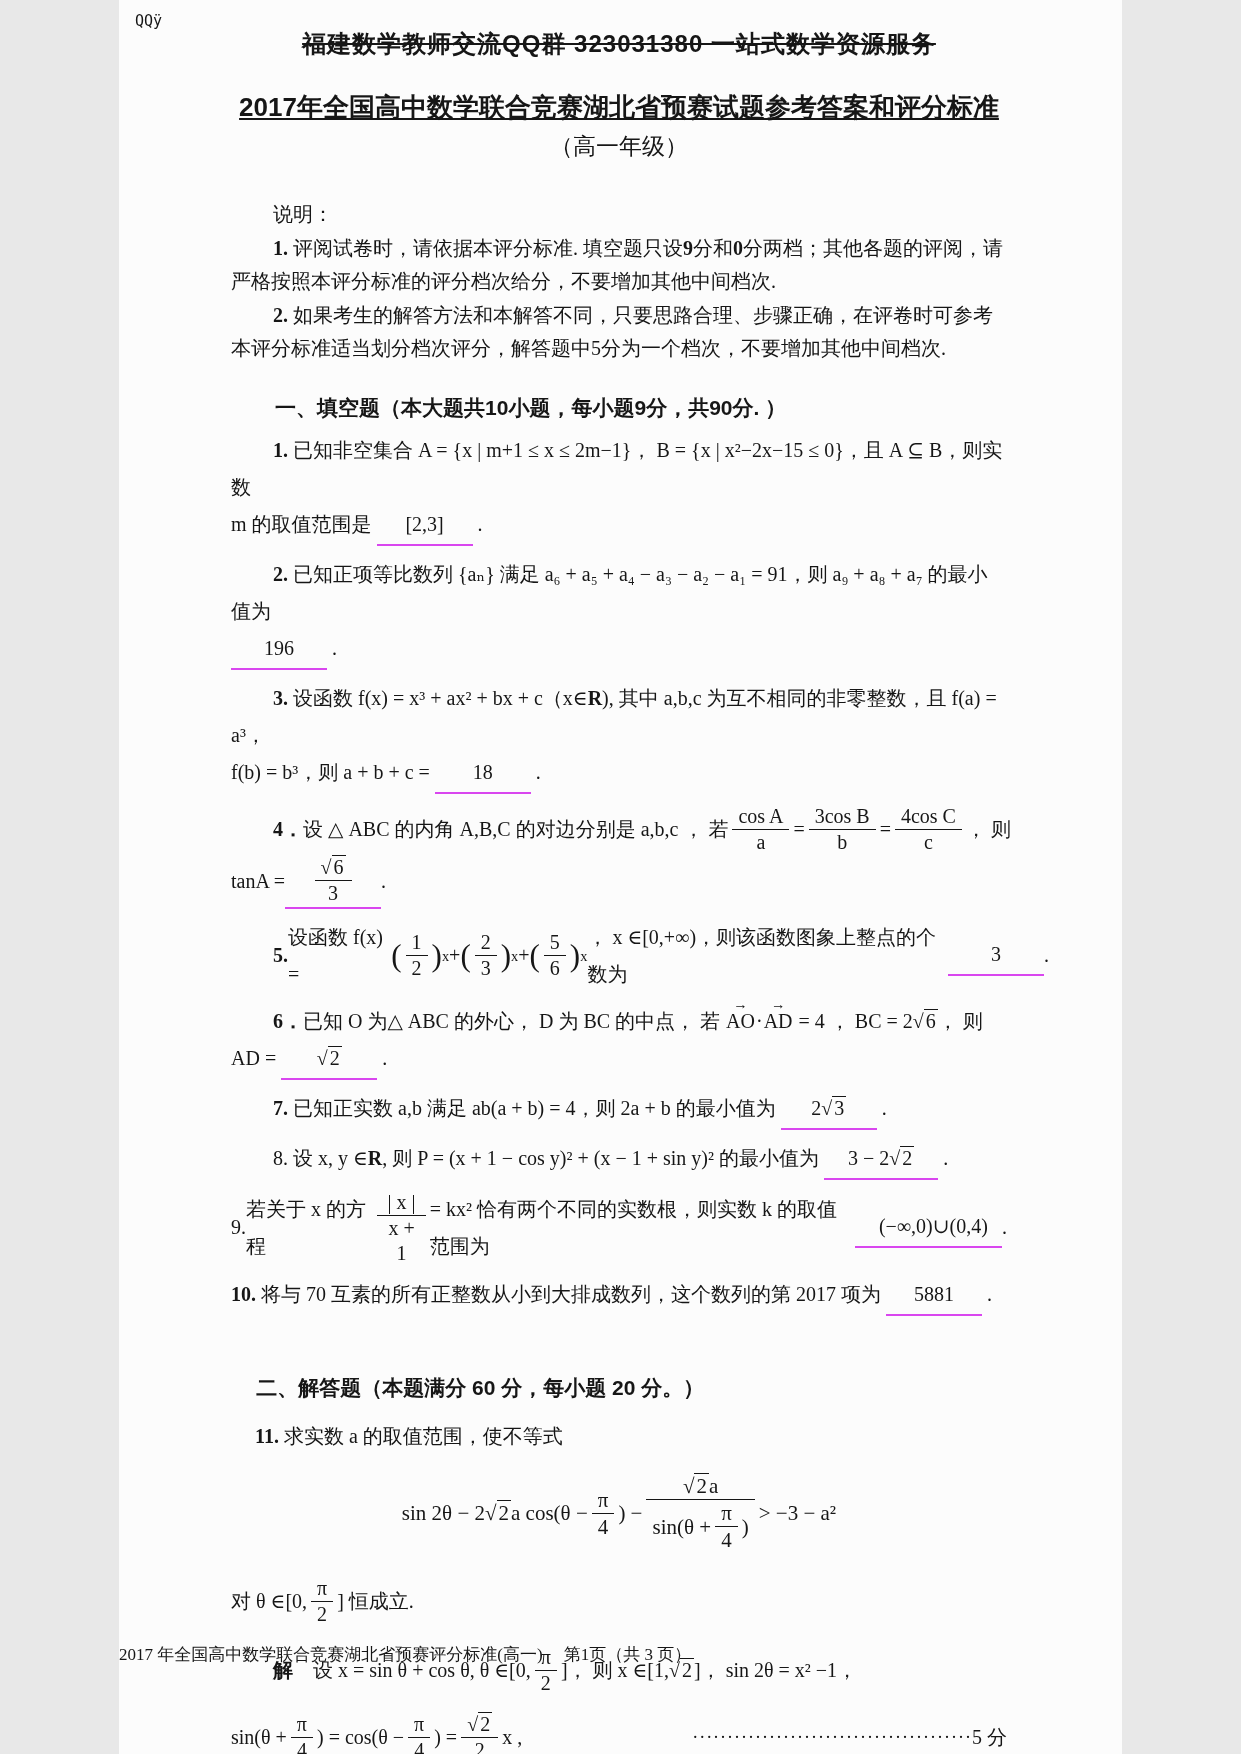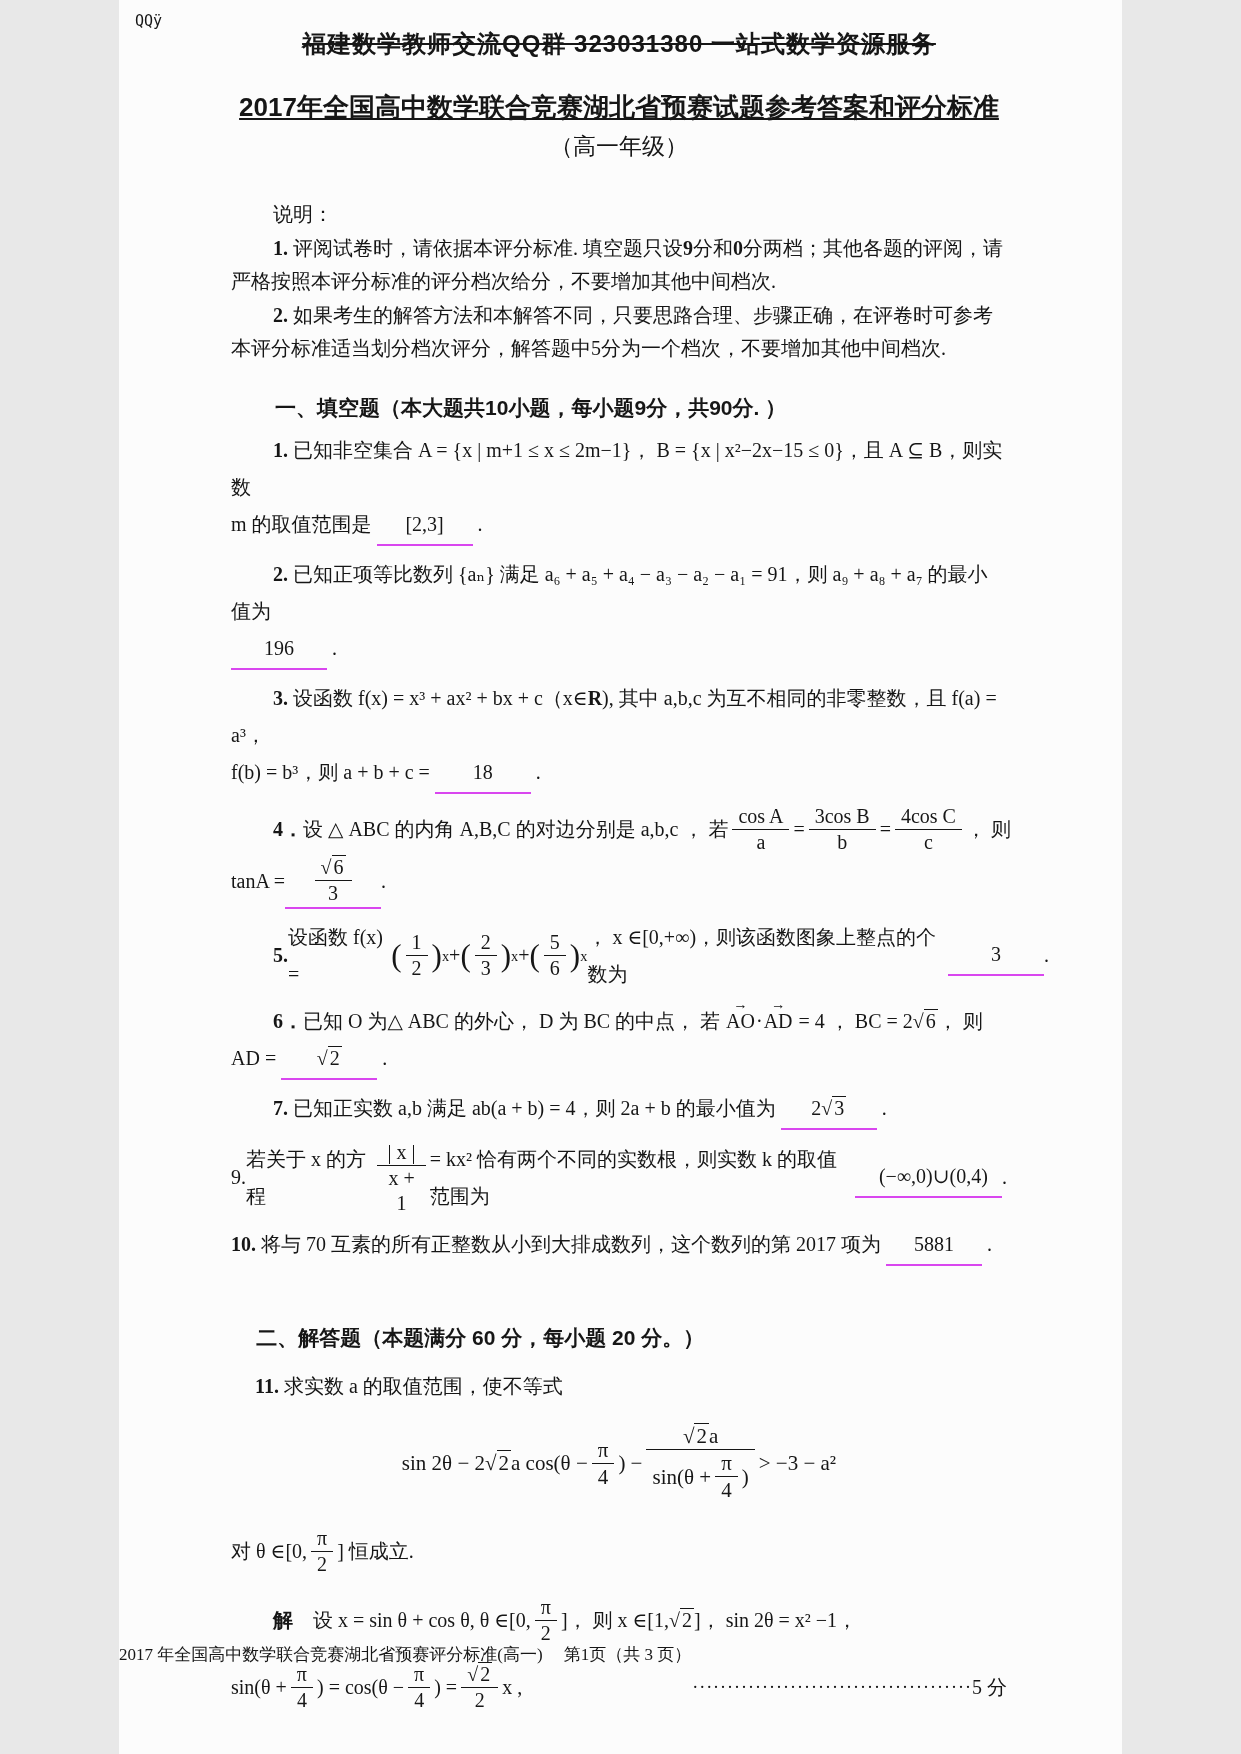--- a/index.html
+++ b/index.html
@@ -184,20 +184,25 @@
       <span class="ans"><span class="sqrt"><span class="rsign">√</span><span class="rad">2</span></span></span>
       <span>.</span>
     </div>
 
     <div class="q">
       <span class="qnum">7.</span><span> 已知正实数 a,b 满足 ab(a + b) = 4，则 2a + b 的最小值为 </span>
       <span class="ans"><span>2</span><span class="sqrt"><span class="rsign">√</span><span class="rad">3</span></span></span>
       <span>.</span>
     </div>
 
+    <div class="q">
+      <span class="qnum reg">8.</span><span> 设 x, y ∈</span><span class="b">R</span><span>, 则 P = (x + 1 − cos y)² + (x − 1 + sin y)² 的最小值为</span>
+      <span class="ans"><span>3 − 2</span><span class="sqrt"><span class="rsign">√</span><span class="rad">2</span></span></span>
+      <span>.</span>
+    </div>
 
     <div class="q noind">
       <span class="ifx">
         <span class="qnum reg">9.</span>
           <span> 若关于 x 的方程</span>
         <span class="frac">
             <span class="fn">| x |</span>
             <span class="fd">x + 1</span>
           </span>
         <span> = kx² 恰有两个不同的实数根，则实数 k 的取值范围为</span>

